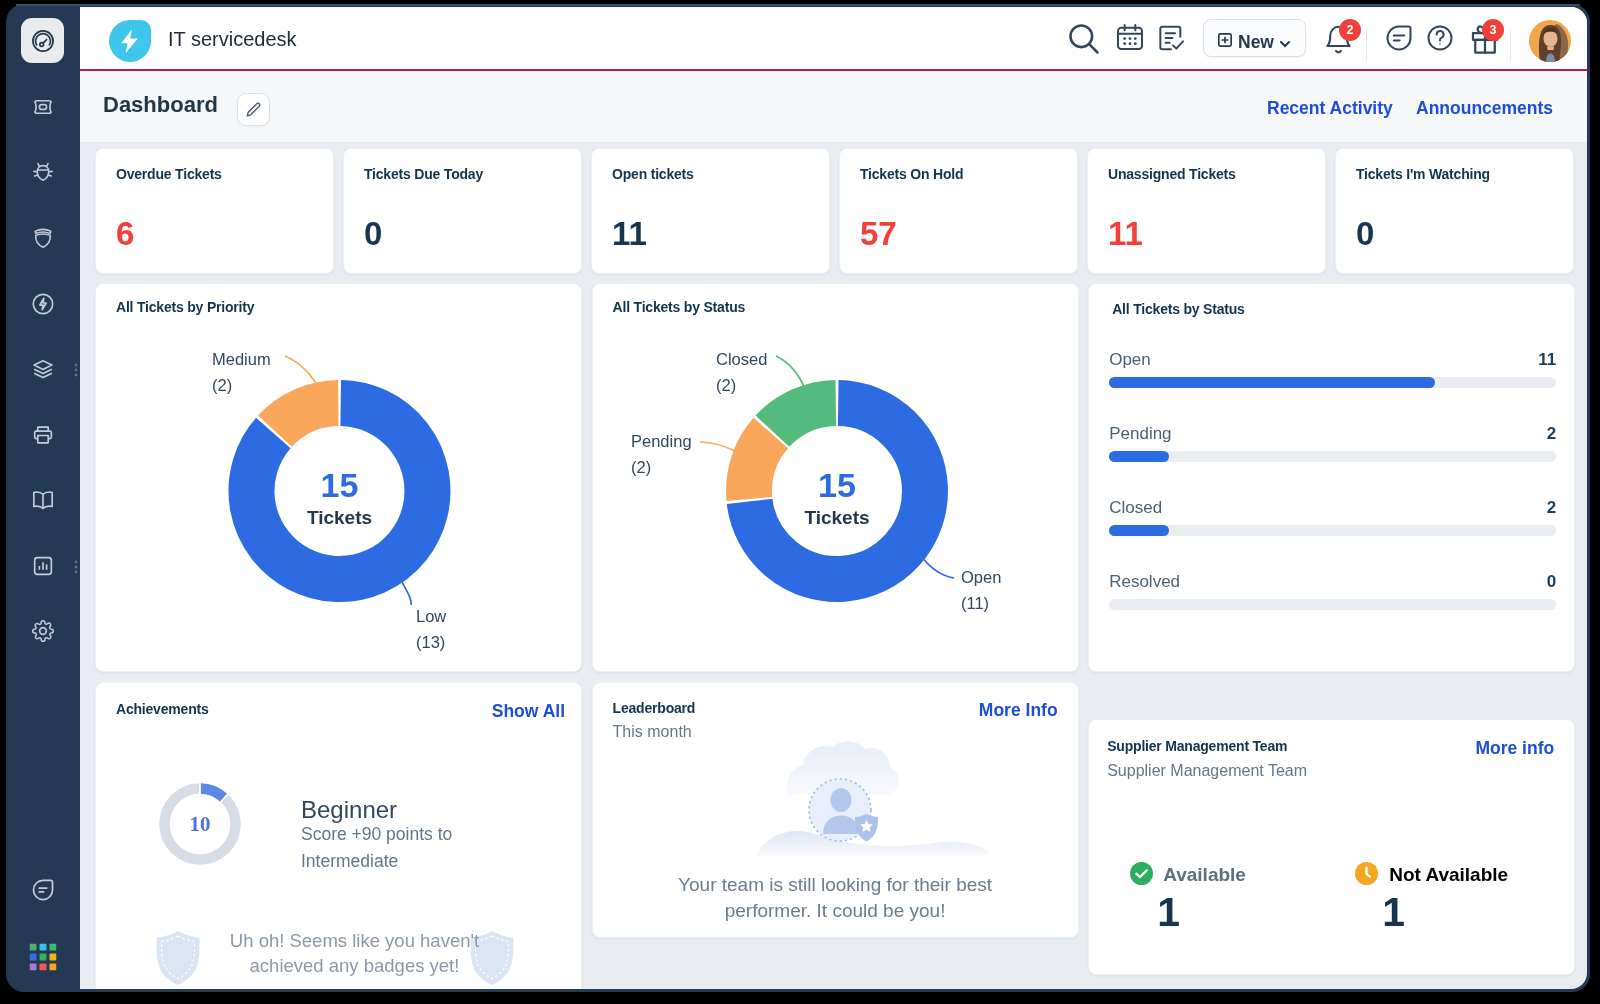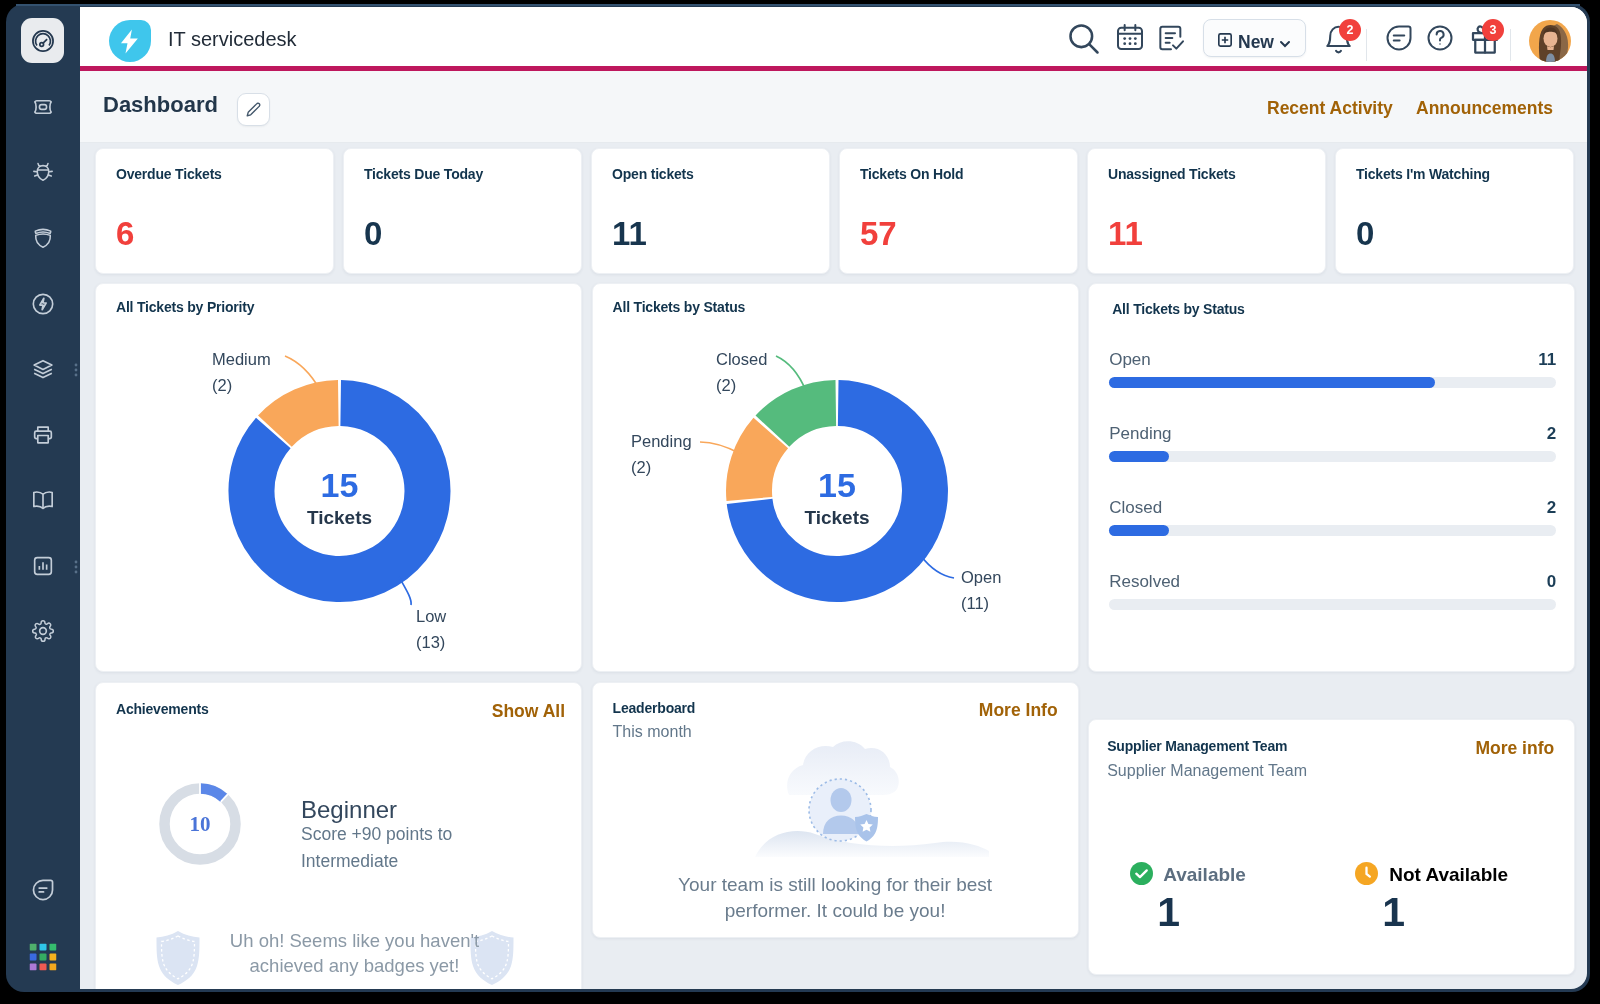--- a/index.html
+++ b/index.html
@@ -1,24 +1,24 @@
 <!DOCTYPE html>
 <html><head>
 <meta charset="utf-8">
 <style>
 * { margin:0; padding:0; box-sizing:border-box; }
 html,body { width:1600px; height:1004px; background:#000; font-family:"Liberation Sans", sans-serif; overflow:hidden; }
 .window { position:absolute; left:6px; top:4px; width:1584px; height:988px; background:#243a52; border-radius:18px; }
 .main { position:absolute; left:74px; top:3px; width:1507px; height:982px; background:#e9edf2; border-radius:0 16px 16px 0; overflow:hidden; }
-.topbar { position:absolute; left:0; top:0; width:100%; height:64px; background:#fff; border-bottom:5px solid #be185d; }
+.topbar { position:absolute; left:0; top:0; width:100%; height:64px; background:#fff; border-bottom:2px solid #be185d; }
 .dashbar { position:absolute; left:0; top:64px; width:100%; height:72px; background:#f5f7f9; border-bottom:1px solid #e6eaee; }
 .card { position:absolute; background:#fff; border-radius:8px; border:1px solid #edf0f4; box-shadow:0 1px 3px rgba(40,60,90,0.07); }
 .ctitle { font-size:14px; font-weight:bold; color:#12344d; letter-spacing:-0.2px; }
 .statnum { font-size:33px; font-weight:bold; color:#17354e; }
-.link { color:#a16207; font-weight:bold; font-size:17.5px; }
+.link { color:#1d4ed8; font-weight:bold; font-size:17.5px; }
 .sidebar { position:absolute; left:0; top:0; width:74px; height:100%; }
 .sicon { position:absolute; left:50%; transform:translate(-50%,-50%); }
 .brow { position:absolute; left:20px; width:447px; height:42px; }
 .blab { font-size:17px; color:#4e6173; }
 .bval { position:absolute; right:0; top:0; font-size:17px; font-weight:bold; color:#1c3e57; }
 .btrack { position:absolute; left:0; top:27px; width:100%; height:11px; background:#e9edf2; border-radius:6px; }
 .bfill { height:11px; background:#2d6be2; border-radius:6px; }
 .gray { color:#62778a; }
 </style>
 </head>

